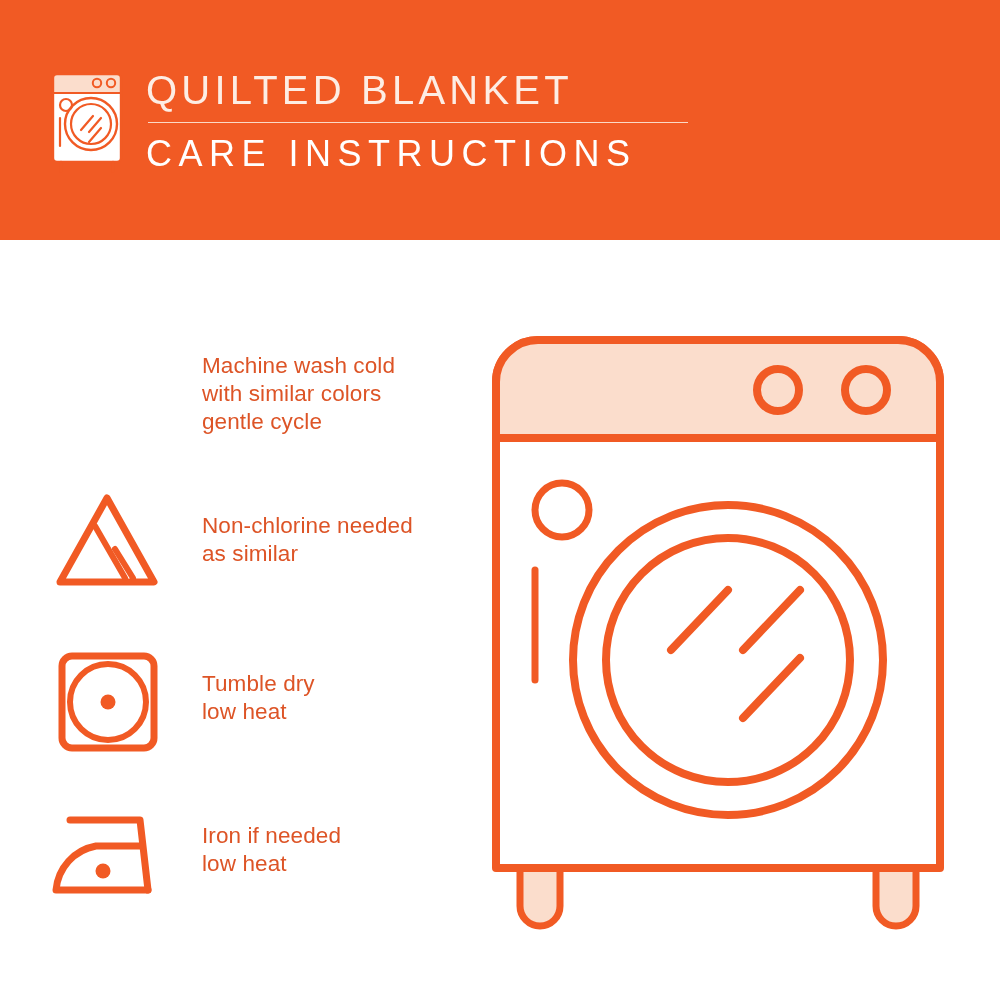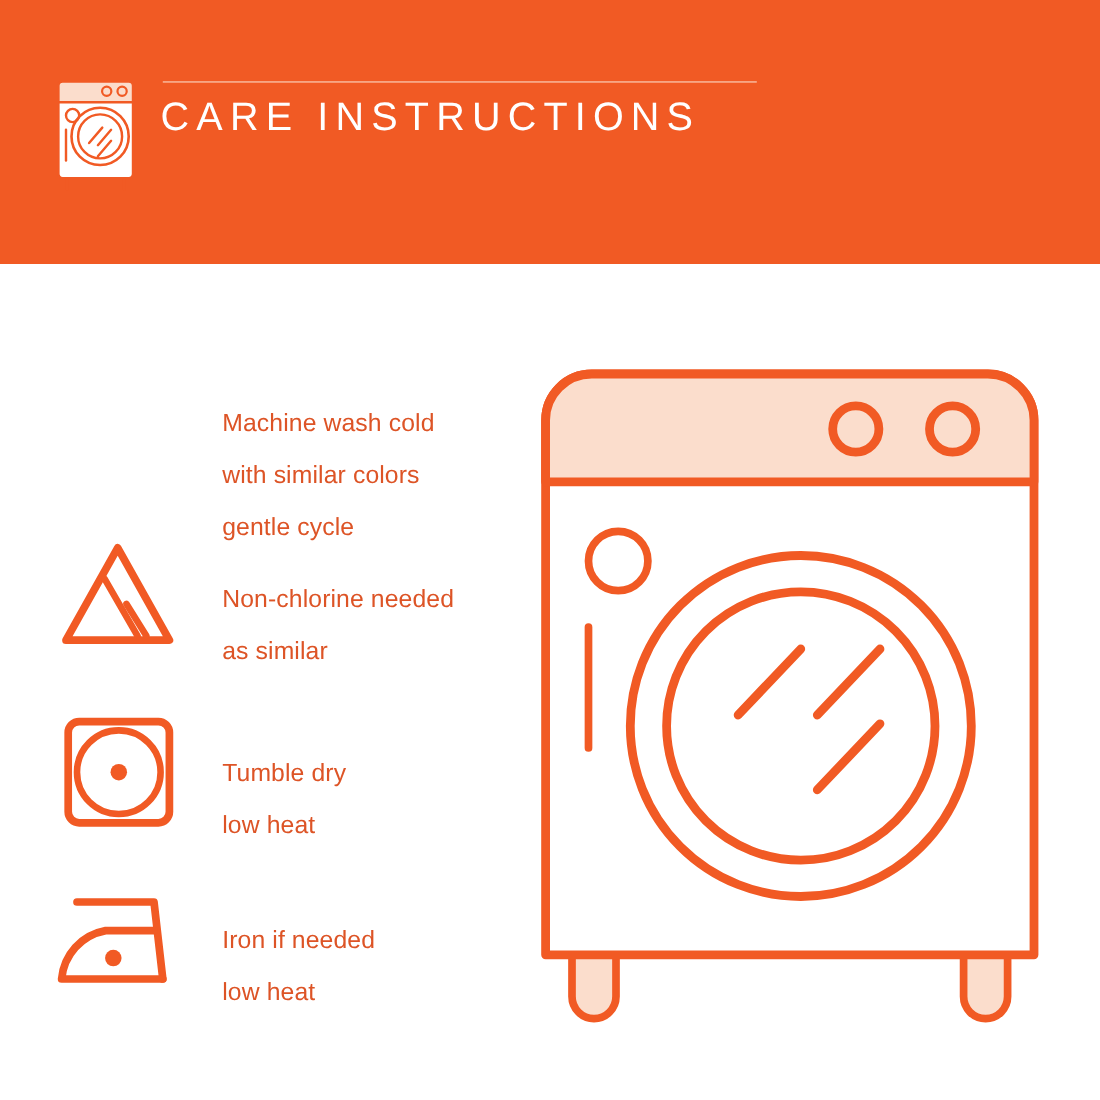--- a/index.html
+++ b/index.html
@@ -92,21 +92,21 @@
     position: absolute;
     left: 202px;
     width: 268px;
     color: #DD5426;
     font-family: "Liberation Sans", sans-serif;
     font-size: 22.5px;
     font-weight: 400;
     line-height: 28px;
     letter-spacing: 0.1px;
   }
-  .care-item .txt div { white-space: nowrap; margin-top: 19px; }
+  .care-item .txt div { white-space: nowrap; }
 
   
   #care-0 { top: 100px; }
   #care-0 .sym { top: 2px; }
   #care-0 .txt { top: 12px; }
 
   #care-1 { top: 240px; }
   #care-1 .sym { top: 6px; }
   #care-1 .txt { top: 32px; }
 
@@ -155,20 +155,21 @@
         <line x1="44" y1="80" x2="56" y2="66" stroke="#F15A24" stroke-width="2.2" stroke-linecap="round"></line>
 
         <rect x="8" y="12" width="68" height="88" rx="4" fill="none" stroke="#F15A24" stroke-width="2.4"></rect>
 
         <line x1="16" y1="100" x2="16" y2="110" stroke="#F15A24" stroke-width="2.4" stroke-linecap="round"></line>
         <line x1="68" y1="100" x2="68" y2="110" stroke="#F15A24" stroke-width="2.4" stroke-linecap="round"></line>
       </svg>
     </div>
 
     <div class="header-text">
+      <div class="title-main">QUILTED BLANKET</div>
       <div class="title-rule"></div>
       <div class="title-sub">CARE INSTRUCTIONS</div>
     </div>
 
   </div>
 
   <div class="care-list">
 
     <div class="care-item" id="care-0">
       <div class="txt">

